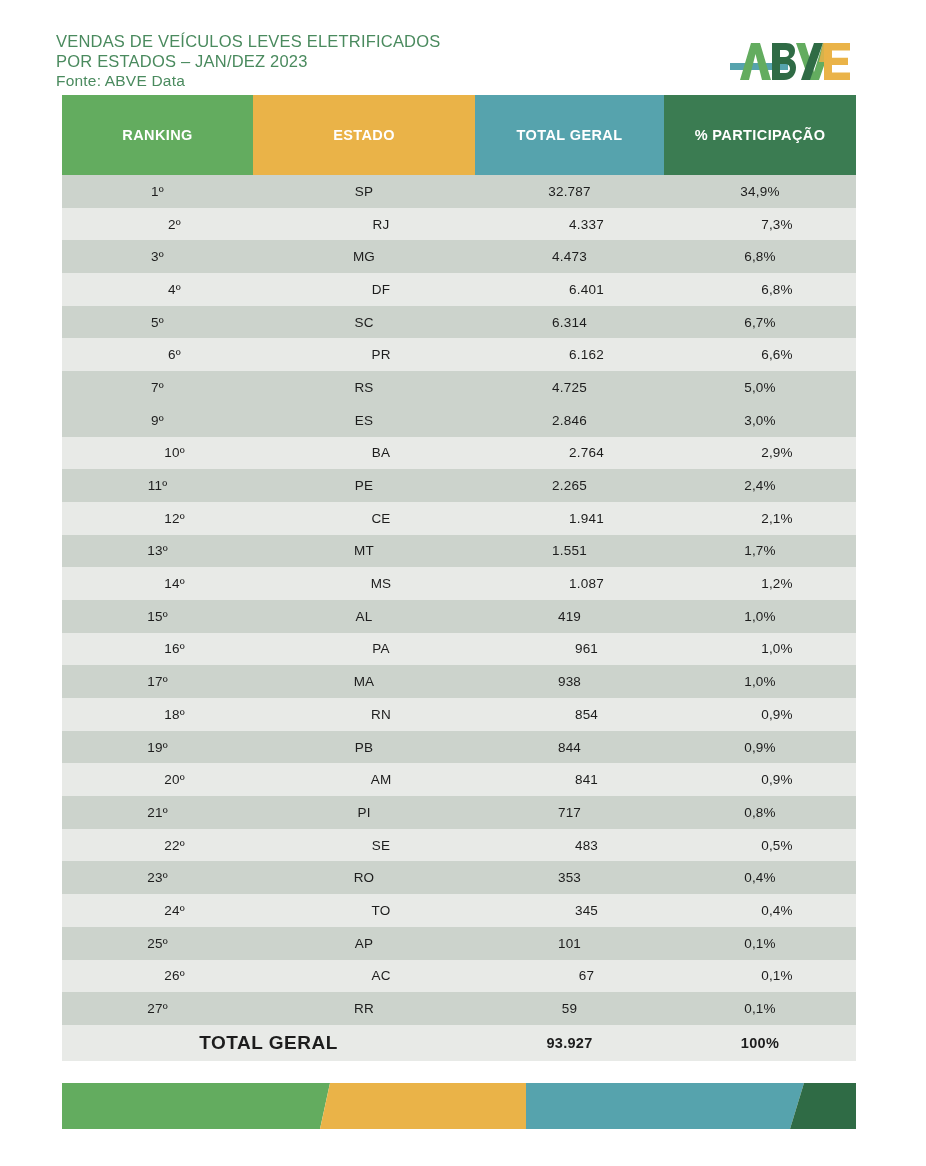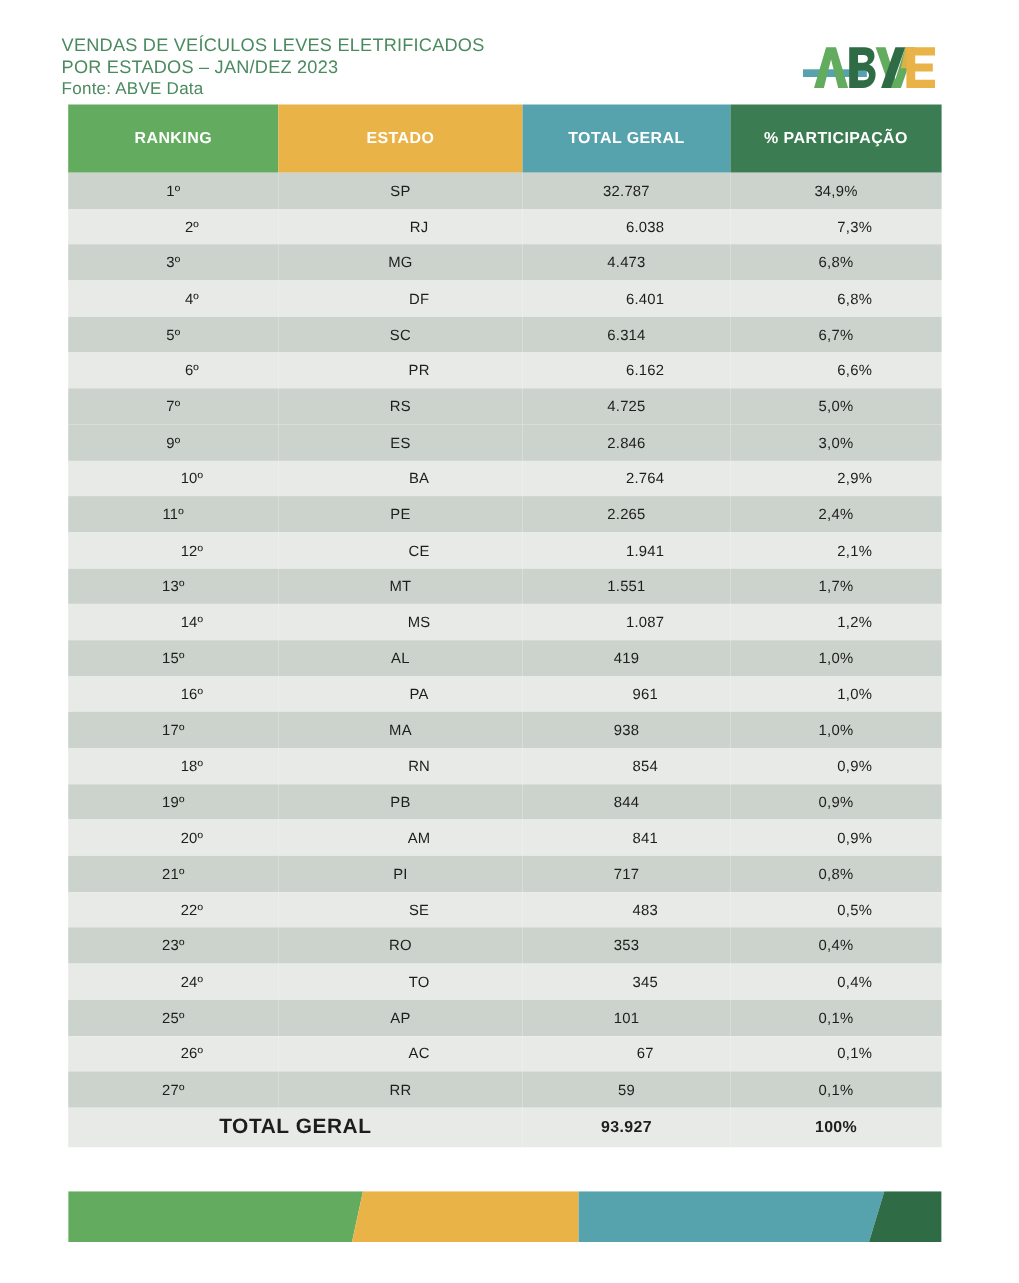--- a/index.html
+++ b/index.html
@@ -52,21 +52,21 @@
     left: 62px;
     top: 95px;
     width: 794px;
   }
   table.data {
     border-collapse: collapse;
     width: 794px;
     table-layout: fixed;
   }
   table.data th {
-    height: 62px;
+    height: 80px;
     color: #ffffff;
     font-size: 14.5px;
     font-weight: bold;
     letter-spacing: 0.4px;
     text-align: center;
     vertical-align: middle;
     padding: 0;
   }
   th.col-ranking { background: #63ac5f; width: 191px; }
   th.col-estado  { background: #eab348; width: 222px; }
@@ -152,21 +152,21 @@
     <tbody id="table-body">
         <tr class="row-odd">
           <td>1º</td>
           <td>SP</td>
           <td>32.787</td>
           <td>34,9%</td>
         </tr>
         <tr class="row-even">
           <td>2º</td>
           <td>RJ</td>
-          <td>6.038</td>
+          <td>4.337</td>
           <td>7,3%</td>
         </tr>
         <tr class="row-odd">
           <td>3º</td>
           <td>MG</td>
           <td>4.473</td>
           <td>6,8%</td>
         </tr>
         <tr class="row-even">
           <td>4º</td>

